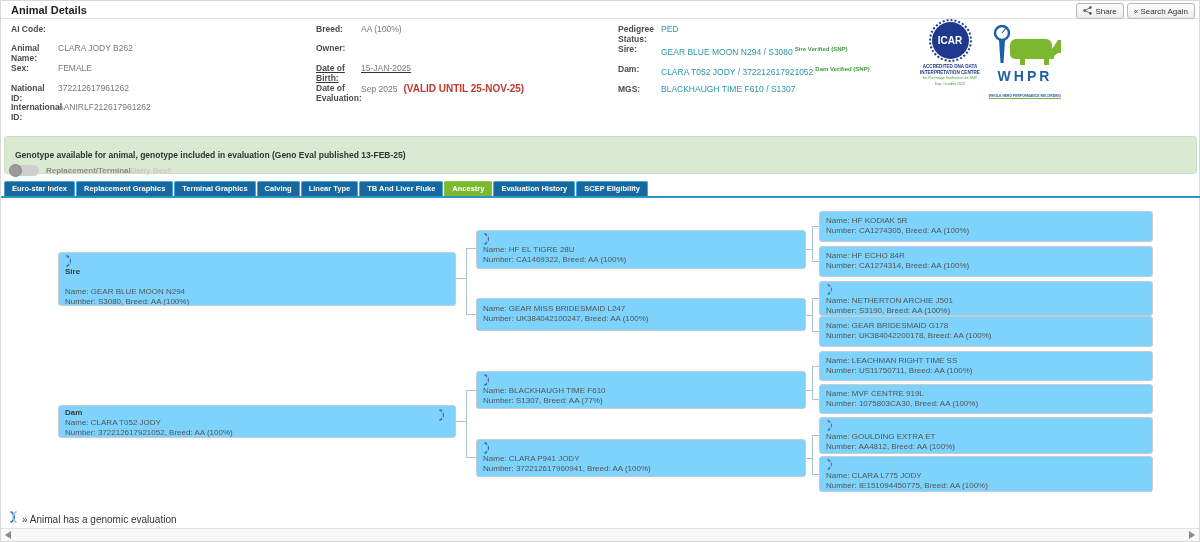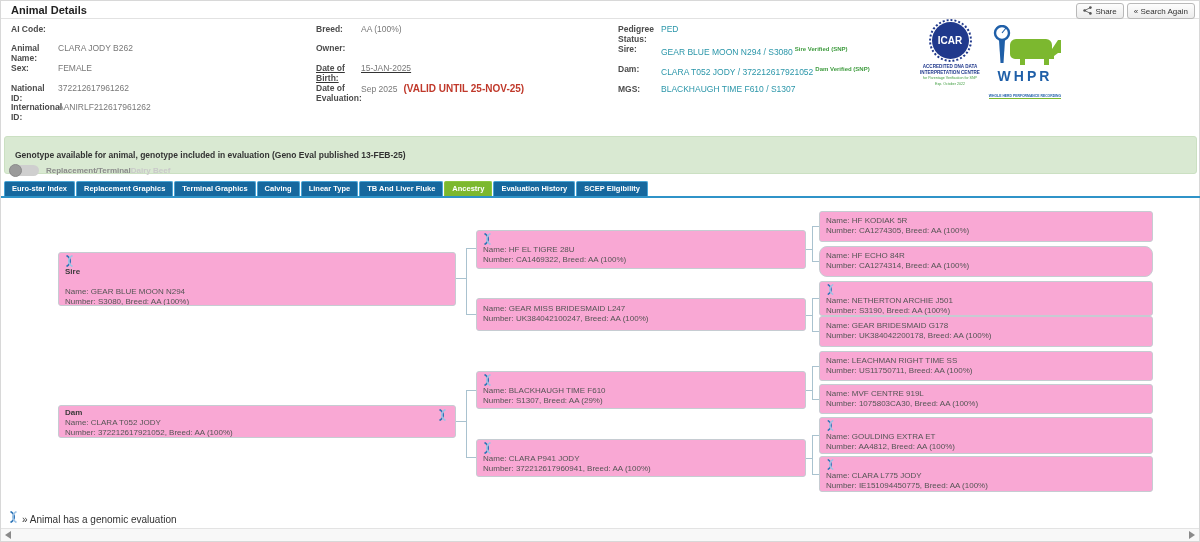--- a/index.html
+++ b/index.html
@@ -45,21 +45,21 @@
   .tog2{font-size:8px;font-weight:bold;color:#c9c9c9;}
 
   
   .tabs{position:absolute;left:0;top:181px;width:1200px;height:16px;display:flex;align-items:flex-end;
       padding-left:3px;border-bottom:2px solid #2f93c8;box-sizing:border-box;}
   .tab{flex:none;background:#16689e;border:1px solid #49a5d6;border-bottom:none;color:#fff;font-size:7.5px;font-weight:bold;
       padding:2px 7px 3px;margin-right:1px;border-radius:2px 2px 0 0;white-space:nowrap;cursor:pointer;}
   .tab.active{background:#7cb82f;border-color:#8cc63f;}
 
   
-  .pbox{position:absolute;background:#f9a8d4;border:1px solid #c6ccd2;border-radius:3px;padding:2px 6px;font-size:8px;
+  .pbox{position:absolute;background:#7dd3fc;border:1px solid #c6ccd2;border-radius:3px;padding:2px 6px;font-size:8px;
       color:#555;box-sizing:border-box;overflow:hidden;}
   .pline{line-height:10px;white-space:nowrap;}
   .prole{font-weight:bold;color:#3a3a3a;line-height:10px;}
   .gap-top{margin-top:10px;}
   .gicon{display:block;height:12px;line-height:12px;}
   .gicon svg{display:inline-block;}
   .dam-icon{position:absolute;right:8px;top:3px;}
   .conn{position:absolute;background:#a9c2cf;}
 
   
@@ -258,38 +258,38 @@
     <div class="pline">Number: UK384042100247, Breed: AA (100%)</div>
   </div>
   <div class="pbox" style="left:475px;top:370px;width:330px;height:38px;">
     <span class="gicon">
       <svg width="9" height="12" viewBox="0 0 9 12">
           <path d="M1.5 0.5 C6.5 3.5, 6.5 8.5, 1.5 11.5" stroke="#2e75b6" fill="none" stroke-width="1.6"></path>
           <path d="M7.5 0.5 C2.5 3.5, 2.5 8.5, 7.5 11.5" stroke="#9dc3e6" fill="none" stroke-width="1.6"></path>
         </svg>
     </span>
     <div class="pline">Name: BLACKHAUGH TIME F610</div>
-    <div class="pline">Number: S1307, Breed: AA (29%)</div>
+    <div class="pline">Number: S1307, Breed: AA (77%)</div>
   </div>
   <div class="pbox" style="left:475px;top:438px;width:330px;height:38px;">
     <span class="gicon">
       <svg width="9" height="12" viewBox="0 0 9 12">
           <path d="M1.5 0.5 C6.5 3.5, 6.5 8.5, 1.5 11.5" stroke="#2e75b6" fill="none" stroke-width="1.6"></path>
           <path d="M7.5 0.5 C2.5 3.5, 2.5 8.5, 7.5 11.5" stroke="#9dc3e6" fill="none" stroke-width="1.6"></path>
         </svg>
     </span>
     <div class="pline">Name: CLARA P941 JODY</div>
     <div class="pline">Number: 372212617960941, Breed: AA (100%)</div>
   </div>
 
   <div class="pbox" style="left:818px;top:210px;width:334px;height:31px;padding-top:4px;">
     <div class="pline">Name: HF KODIAK 5R</div>
     <div class="pline">Number: CA1274305, Breed: AA (100%)</div>
   </div>
-  <div class="pbox" style="left:818px;top:245px;width:334px;height:31px;padding-top:4px;border-radius:8px;">
+  <div class="pbox" style="left:818px;top:245px;width:334px;height:31px;padding-top:4px;">
     <div class="pline">Name: HF ECHO 84R</div>
     <div class="pline">Number: CA1274314, Breed: AA (100%)</div>
   </div>
   <div class="pbox" style="left:818px;top:280px;width:334px;height:35px;">
     <span class="gicon">
       <svg width="9" height="11" viewBox="0 0 9 12">
           <path d="M1.5 0.5 C6.5 3.5, 6.5 8.5, 1.5 11.5" stroke="#2e75b6" fill="none" stroke-width="1.6"></path>
           <path d="M7.5 0.5 C2.5 3.5, 2.5 8.5, 7.5 11.5" stroke="#9dc3e6" fill="none" stroke-width="1.6"></path>
         </svg>
     </span>

